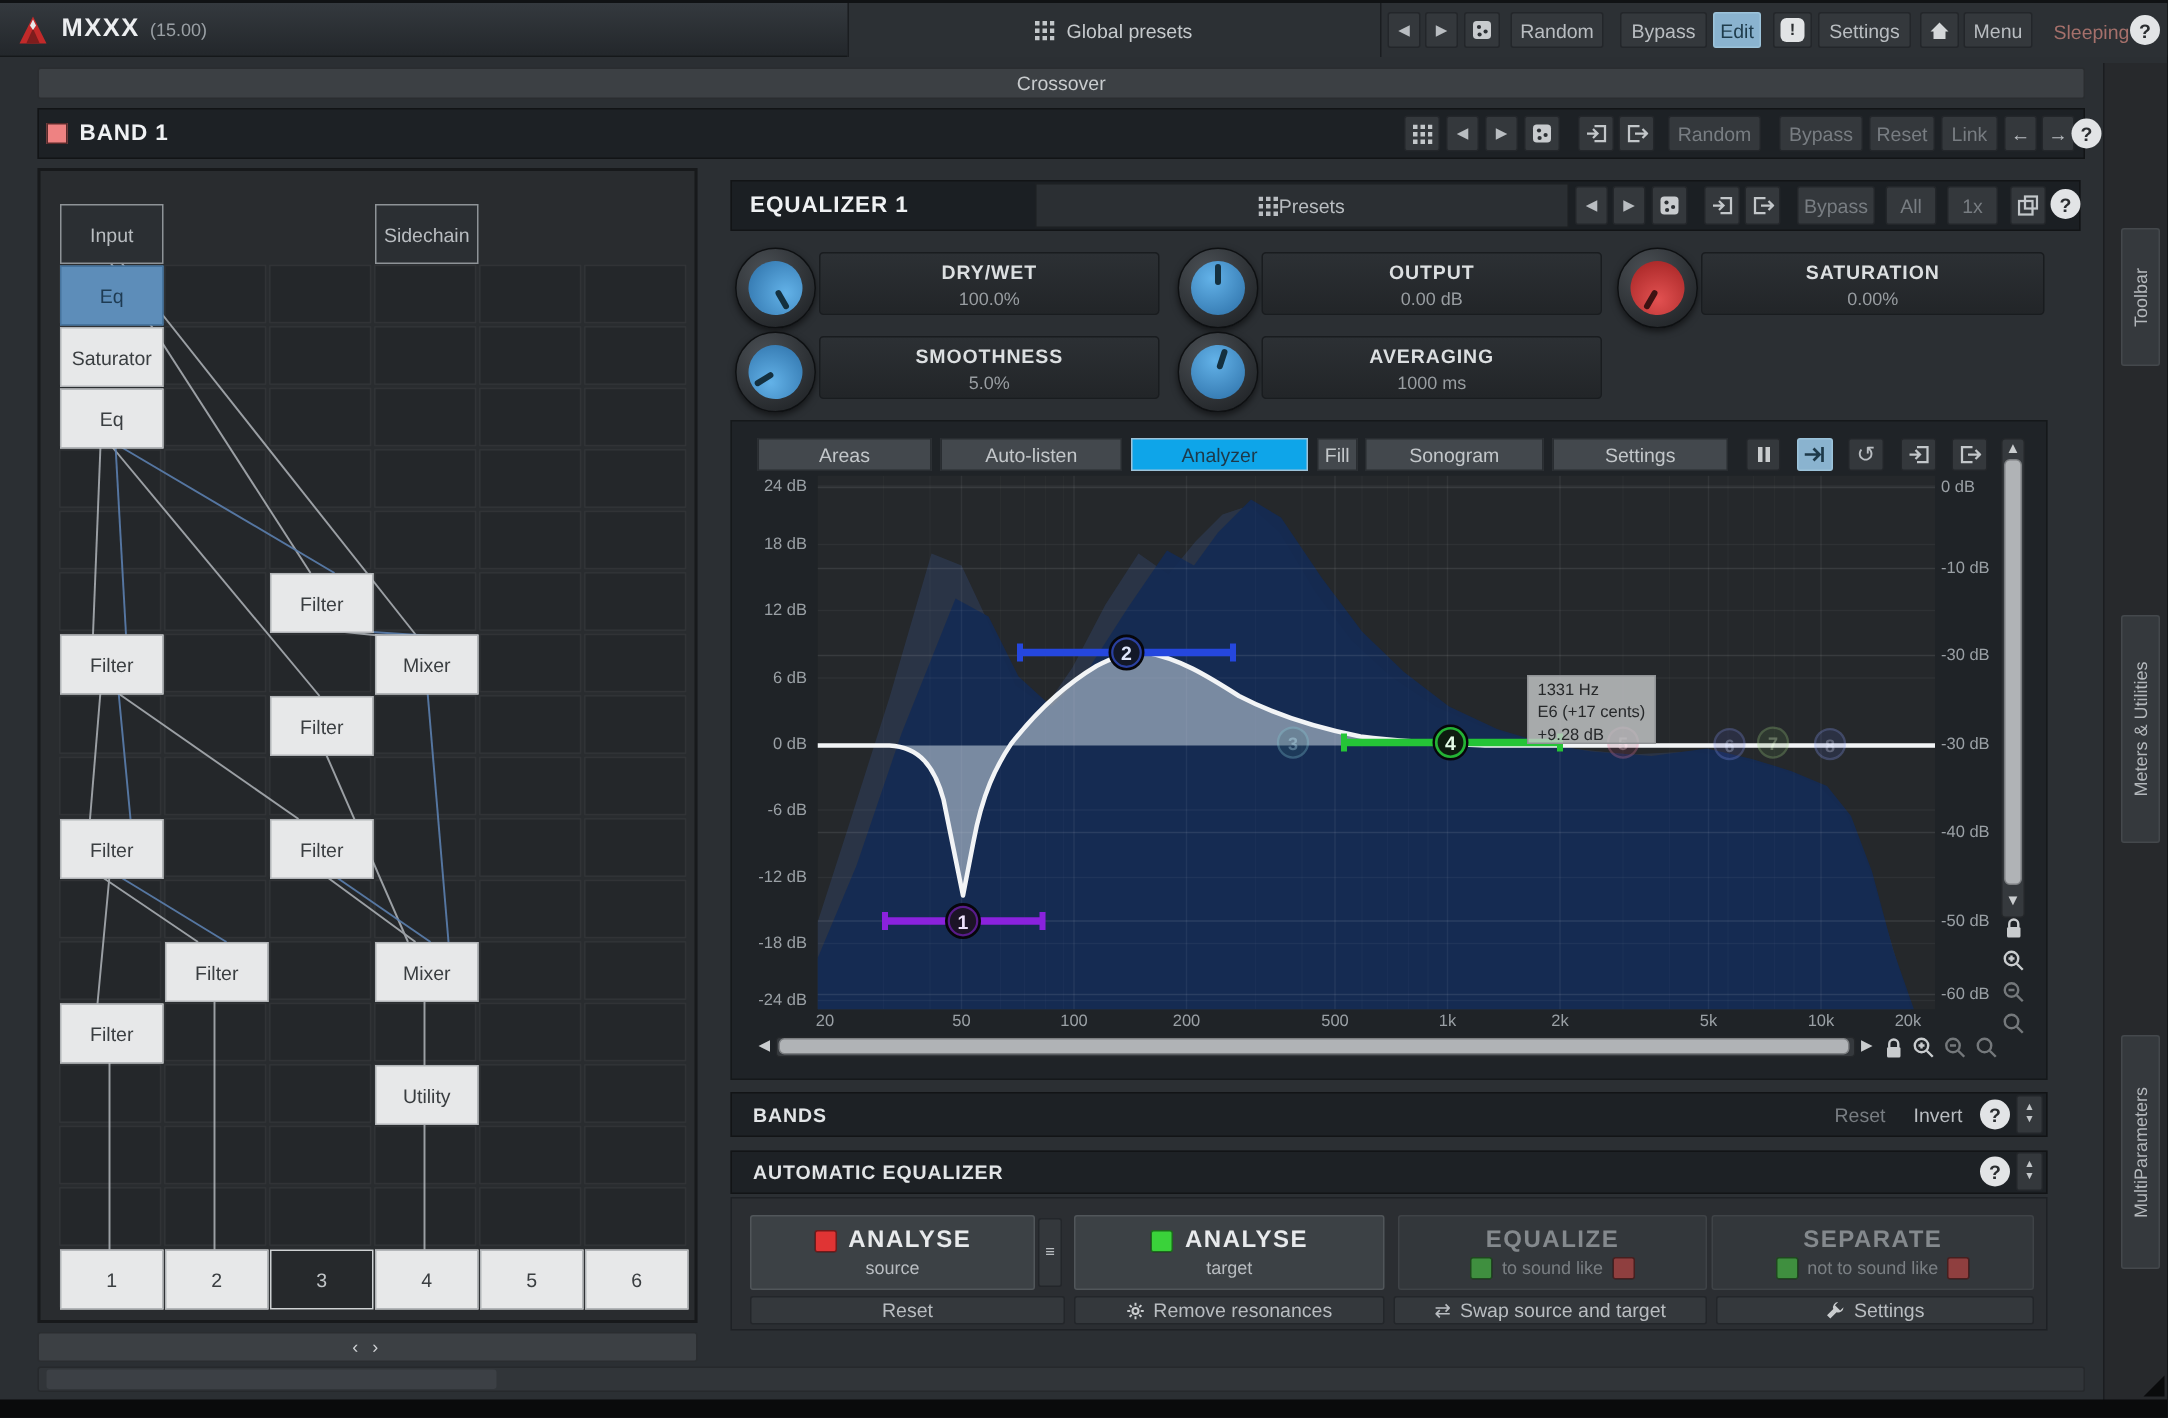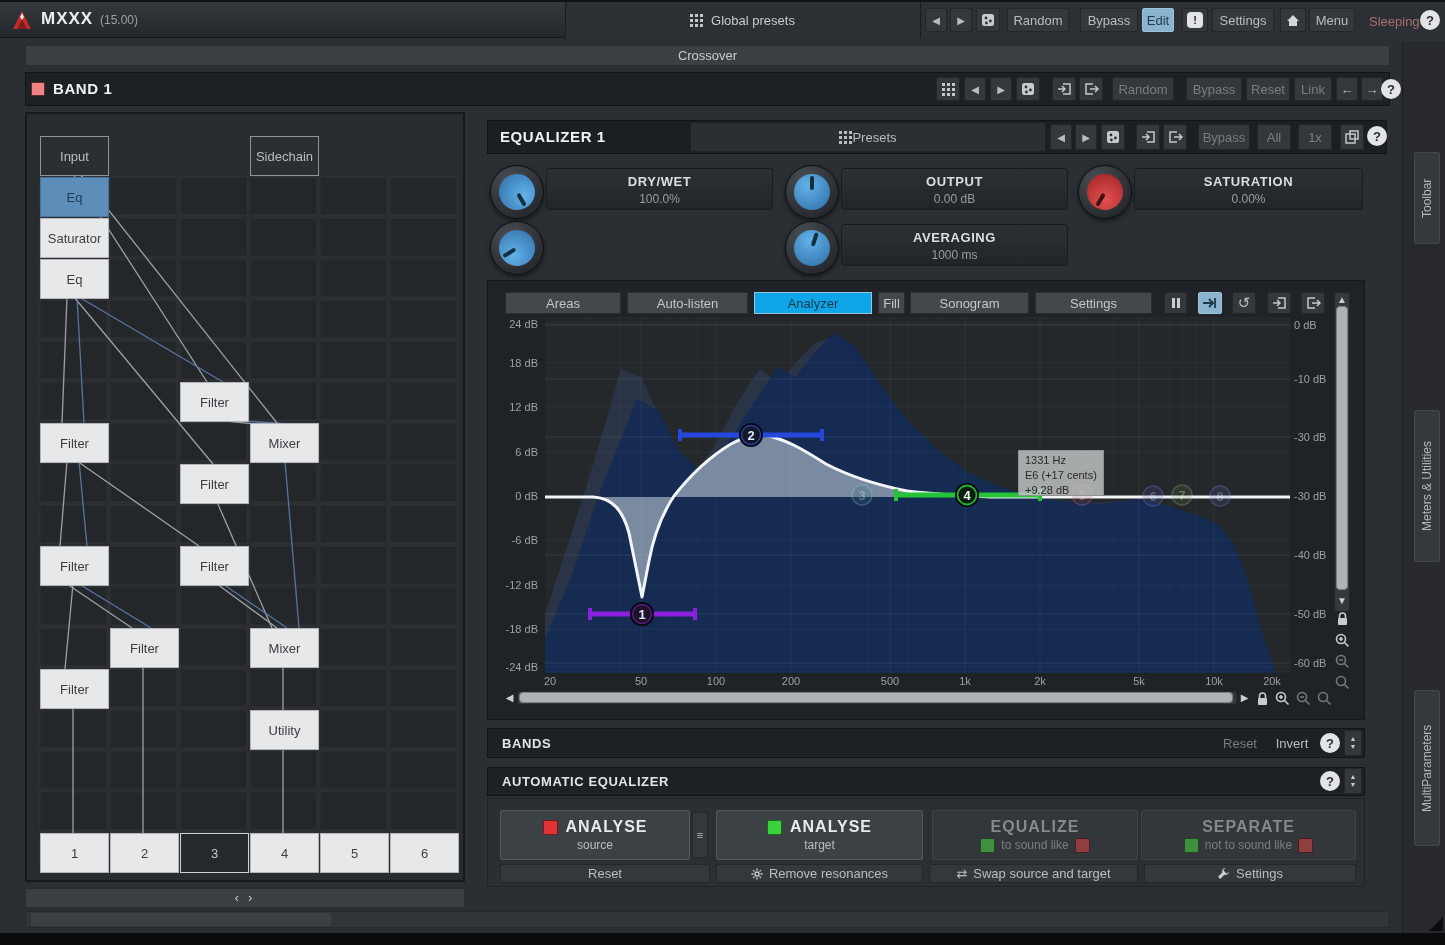--- a/index.html
+++ b/index.html
@@ -493,20 +493,24 @@
     </div>
   <div class="abs vbox" style="left:1134px;top:166px;width:229px;height:42px;">
     <div class="vlabel">SATURATION</div>
     <div class="vval">0.00%</div>
   </div>
   <div class="abs knob" style="left:490px;top:219px;">
       <div class="kinner kblue" style="transform:rotate(-122deg);">
         <div class="kptr"></div>
       </div>
     </div>
+  <div class="abs vbox" style="left:546px;top:222px;width:227px;height:42px;">
+    <div class="vlabel">SMOOTHNESS</div>
+    <div class="vval">5.0%</div>
+  </div>
   <div class="abs knob" style="left:785px;top:219px;">
       <div class="kinner kblue" style="transform:rotate(18deg);">
         <div class="kptr"></div>
       </div>
     </div>
   <div class="abs vbox" style="left:841px;top:222px;width:227px;height:42px;">
     <div class="vlabel">AVERAGING</div>
     <div class="vval">1000 ms</div>
   </div>
 

